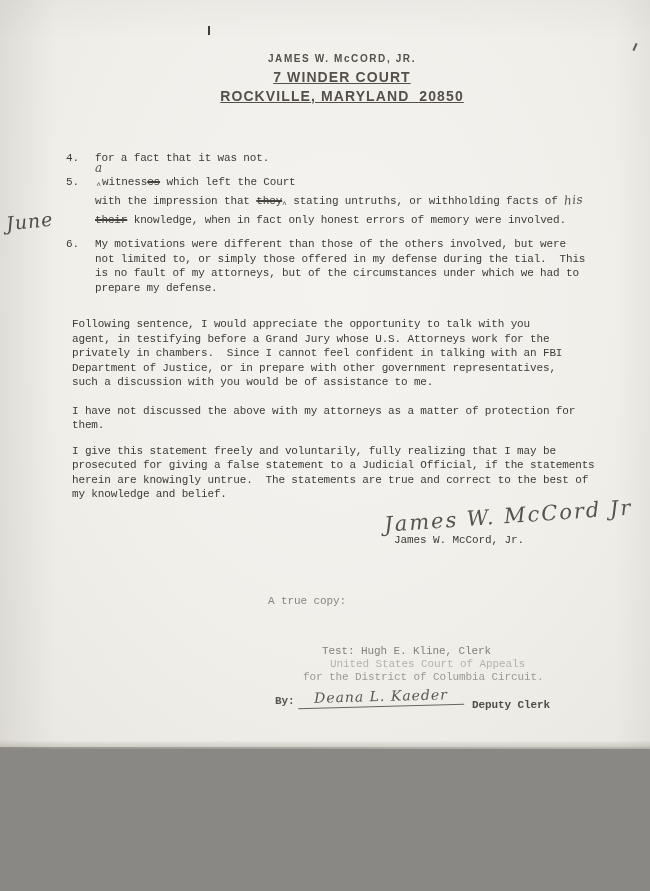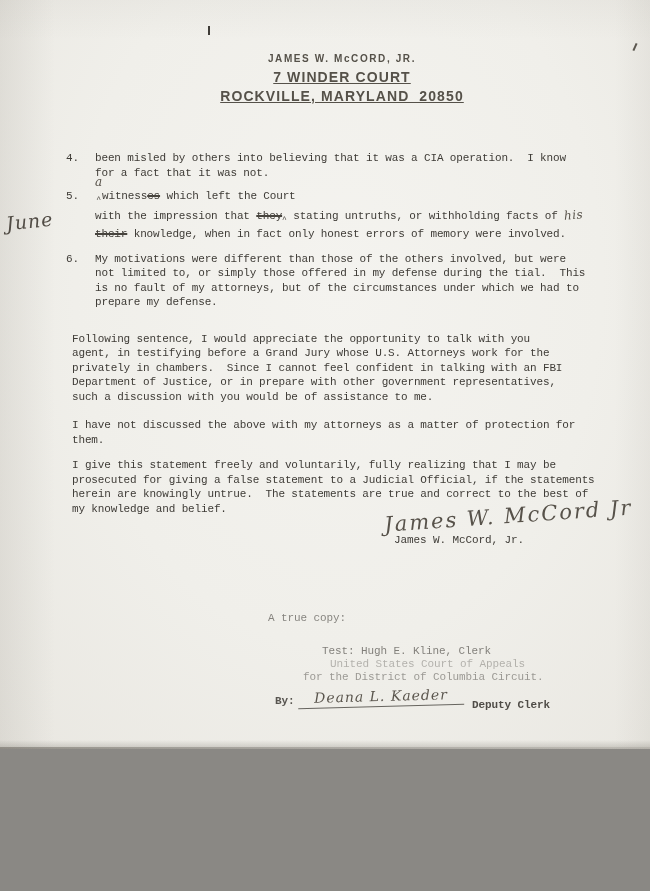--- a/index.html
+++ b/index.html
@@ -39,21 +39,21 @@
   .ins-above{position:absolute;top:-13px;left:0px;font-size:12px;line-height:12px;}
   .hand-inline{font-size:12px;letter-spacing:0.5px;display:inline-block;transform:rotate(-4deg);}
   .margin-note{position:absolute;top:210px;left:6px;font-size:19px;letter-spacing:1px;
     transform:rotate(-6deg);color:#514c45;}
   
   .sig-hand{position:absolute;top:504px;left:384px;font-size:21px;letter-spacing:2px;
     transform:rotate(-4deg);color:#57524a;white-space:pre;}
   .sig-typed{position:absolute;top:534px;left:394px;font-size:11px;letter-spacing:-0.1px;white-space:pre;}
   
   .cert-line{position:absolute;font-size:11px;letter-spacing:-0.1px;white-space:pre;filter:blur(0.2px);}
-  .c1{top:612px;left:268px;opacity:0.60;}
+  .c1{top:595px;left:268px;opacity:0.60;}
   .c2{top:645px;left:322px;opacity:0.62;font-weight:400;}
   .c3{top:658px;left:330px;opacity:0.34;}
   .c4{top:671px;left:303px;opacity:0.48;}
   .by-label{top:695px;left:275px;opacity:0.85;font-weight:700;filter:none;}
   .by-sig{position:absolute;top:688px;left:298px;width:166px;text-align:center;
     border-bottom:1.5px solid rgba(58,55,49,0.75);padding-bottom:2px;
     font-size:14px;letter-spacing:1px;transform:rotate(-1.5deg);white-space:pre;}
   .by-title{top:699px;left:472px;opacity:0.9;font-weight:700;filter:none;}
   
   .artifact{position:absolute;background:#3f3c37;}
@@ -86,21 +86,20 @@
     <div class="lh-addr">7 WINDER COURT</div>
     <div class="lh-addr">ROCKVILLE, MARYLAND  20850</div>
   </div>
 
   <div class="hand margin-note">June</div>
 
   <div class="content">
 
     <div class="item">
       <span class="item-num">4.</span>
-      <div class="line">been misled by others into believing that it was a CIA operation.  I know</div>
       <div class="line">for a fact that it was not.</div>
     </div>
 
     <div class="gap-s"></div>
 
     <div class="item">
       <span class="item-num">5.</span>
       <div class="line"><span class="caret-ins"><span class="hand ins-above">a</span><span class="caret">^</span></span><span>witness</span><span class="strike">es</span><span> which left the Court</span></div>
       <div class="line"><span>with the impression that </span><span class="strike">they</span><span class="caret">^</span><span> stating untruths, or withholding facts of </span><span class="hand hand-inline">his</span></div>
       <div class="line"><span class="strike">their</span><span> knowledge, when in fact only honest errors of memory were involved.</span></div>

